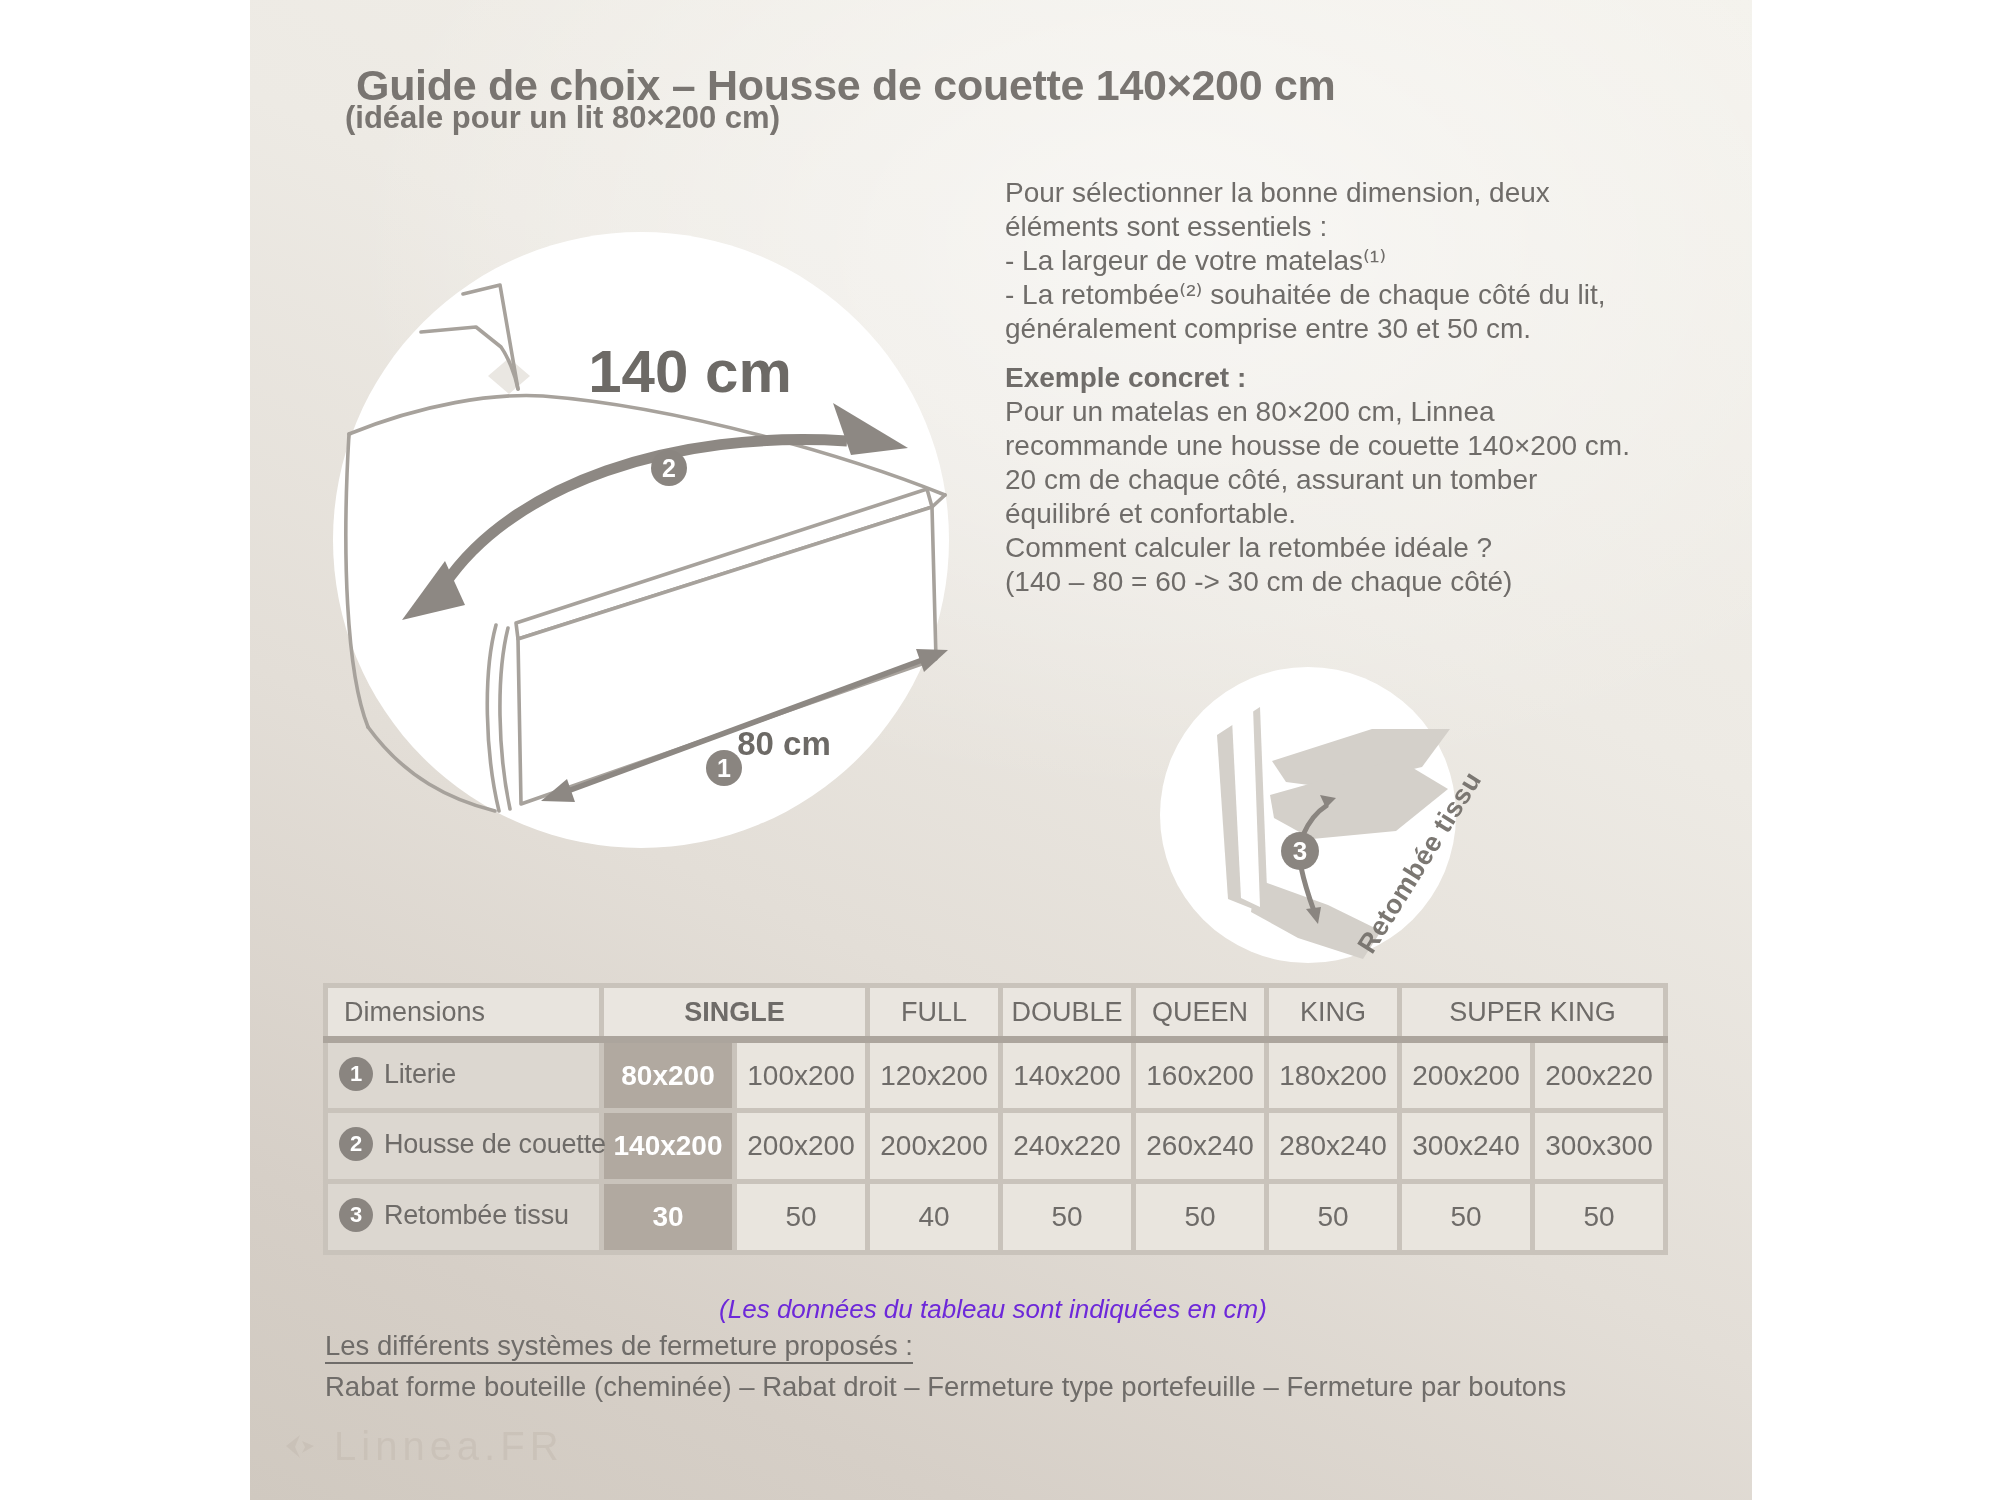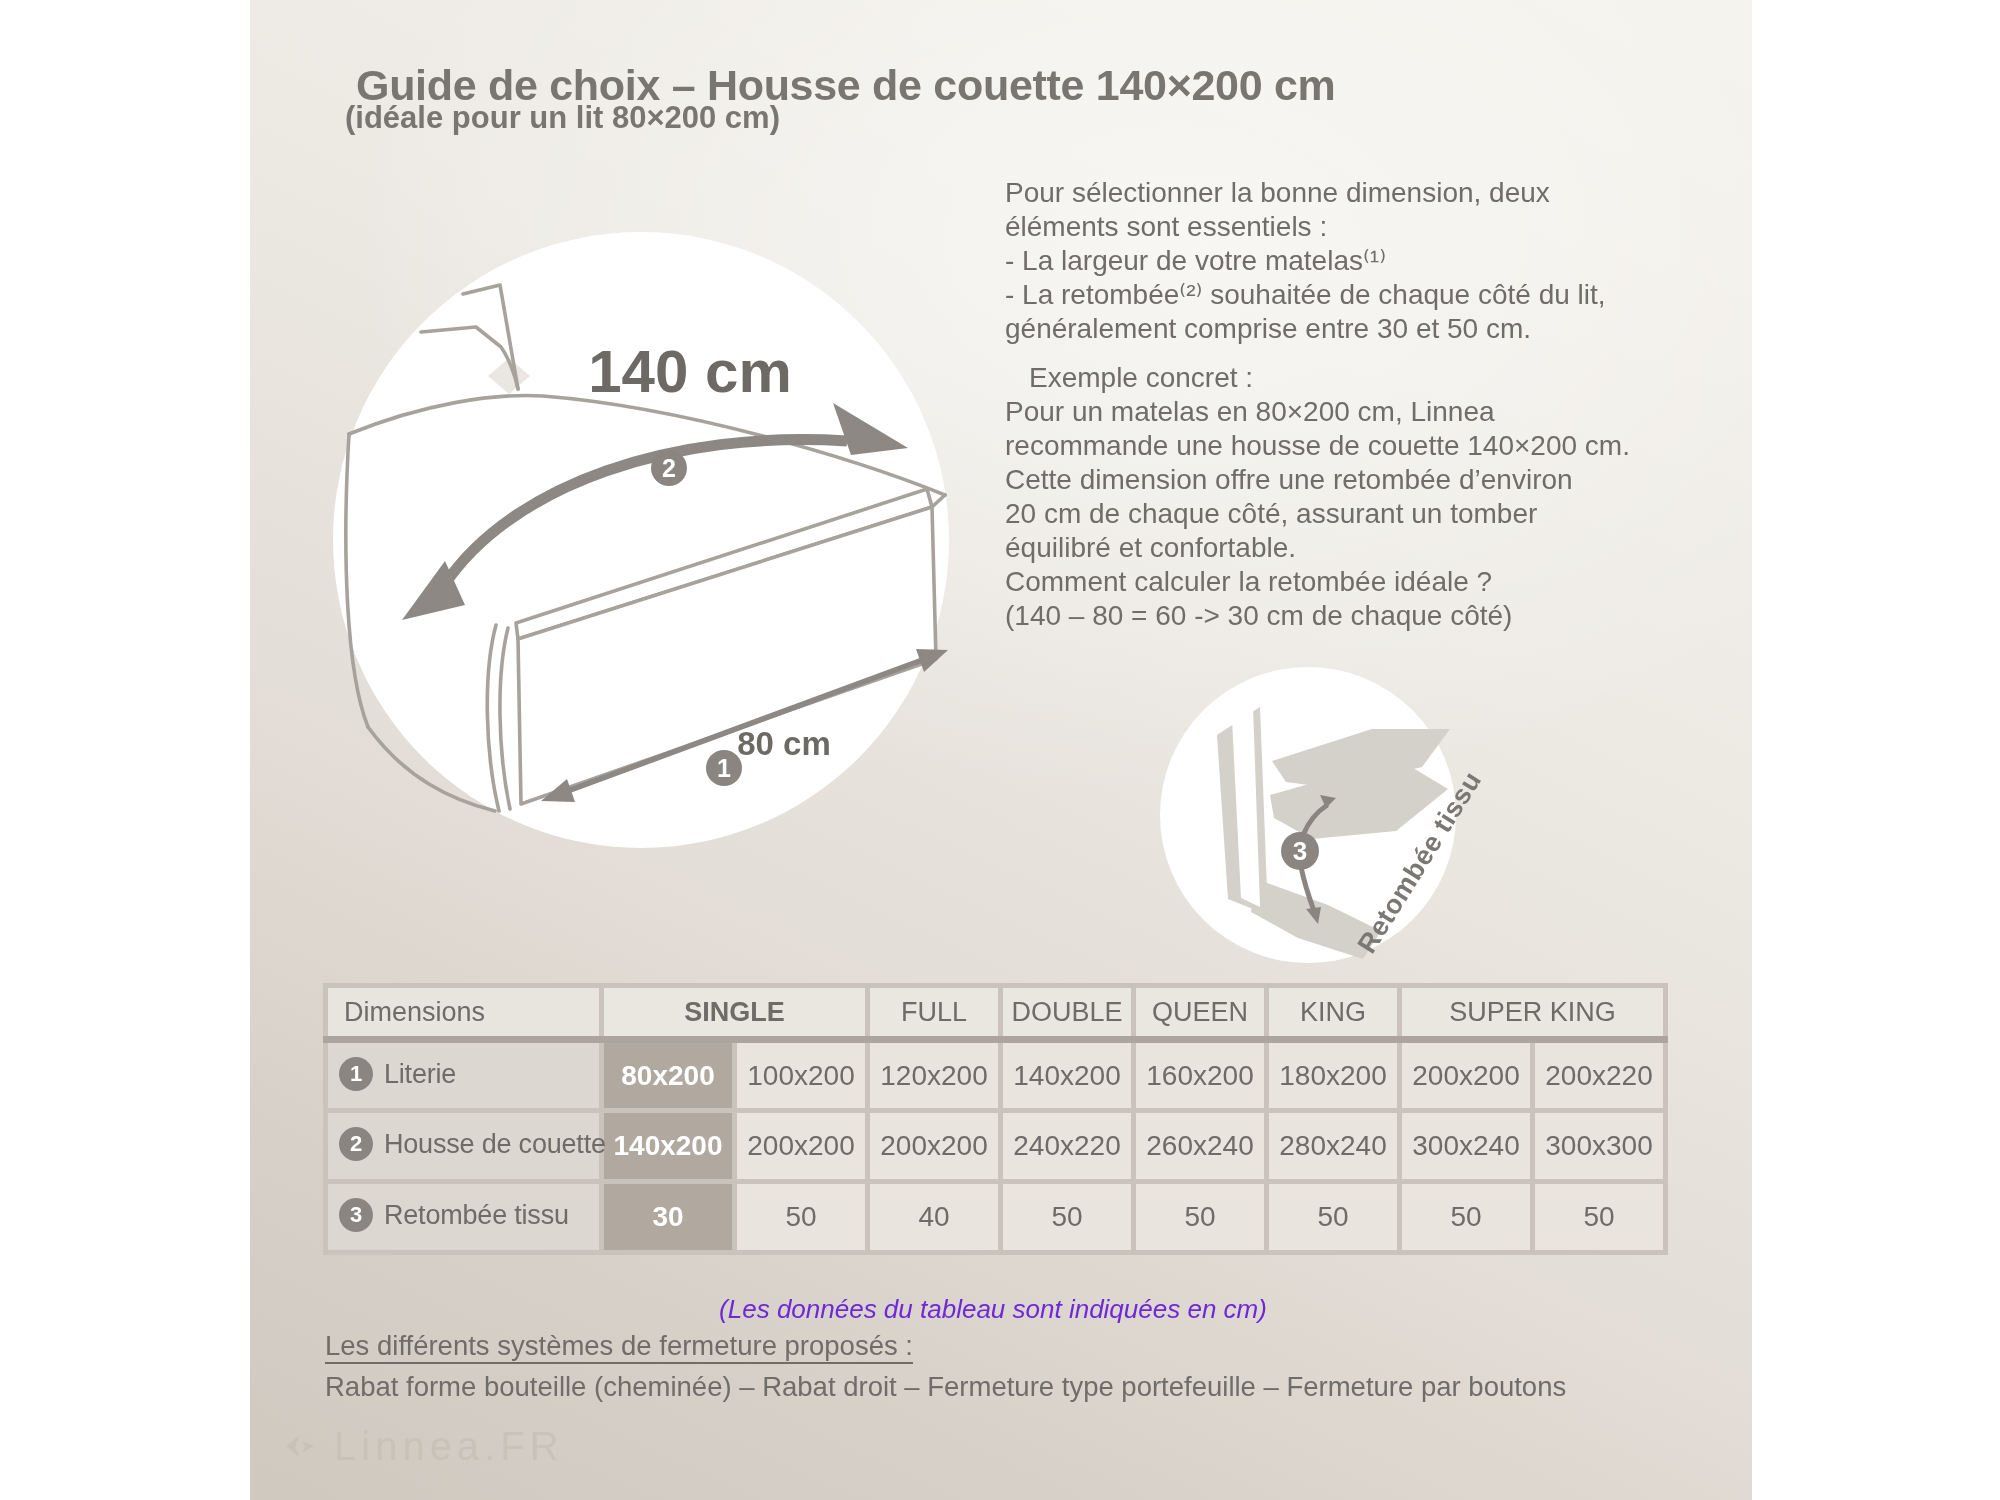--- a/index.html
+++ b/index.html
@@ -18,21 +18,21 @@
   .title{
     left:345px;top:50px;font-size:43px;font-weight:700;color:#797571;
     letter-spacing:-0.3px;margin:11px;
   }
   .subtitle{
     left:345px;top:100px;font-size:31px;font-weight:700;color:#797571;margin:0;
   }
   .textblock{color:#6f6c69;font-size:28px;line-height:34px;}
   .intro{left:1005px;top:176px;}
   .example{left:1005px;top:361px;}
-  .bold{font-weight:400;margin-left:24px;}
+  .bold{font-weight:700;}
   .main-diagram{left:333px;top:232px;}
   .drop-diagram{left:1160px;top:667px;}
   .drop-label{
     left:1378px;top:928px;font-size:27px;font-weight:700;color:#7b7772;
     letter-spacing:0.5px;transform:rotate(-58deg);transform-origin:0 100%;
     white-space:nowrap;
   }
   table.size-table{
     position:absolute;left:323px;top:983px;width:1340px;
     border-collapse:collapse;table-layout:fixed;
@@ -89,21 +89,20 @@
   <div>éléments sont essentiels :</div>
   <div>- La largeur de votre matelas⁽¹⁾</div>
   <div>- La retombée⁽²⁾ souhaitée de chaque côté du lit,</div>
   <div>généralement comprise entre 30 et 50 cm.</div>
 </div>
 
 <div class="abs textblock example">
   <div class="bold">Exemple concret :</div>
   <div>Pour un matelas en 80×200 cm, Linnea</div>
   <div>recommande une housse de couette 140×200 cm.</div>
-  <div>Cette dimension offre une retombée d’environ</div>
   <div>20 cm de chaque côté, assurant un tomber</div>
   <div>équilibré et confortable.</div>
   <div>Comment calculer la retombée idéale ?</div>
   <div>(140 – 80 = 60 -&gt; 30 cm de chaque côté)</div>
 </div>
 
 <svg class="abs main-diagram" width="616" height="616" viewBox="0 0 616 616">
   <circle cx="308" cy="308" r="308" fill="#ffffff"></circle>
   <polygon points="176,126 197,144 176,162 155,144" fill="#eae7e2"></polygon>
   <g stroke="#a7a29c" stroke-width="3.6" fill="none" stroke-linecap="round" stroke-linejoin="round">

